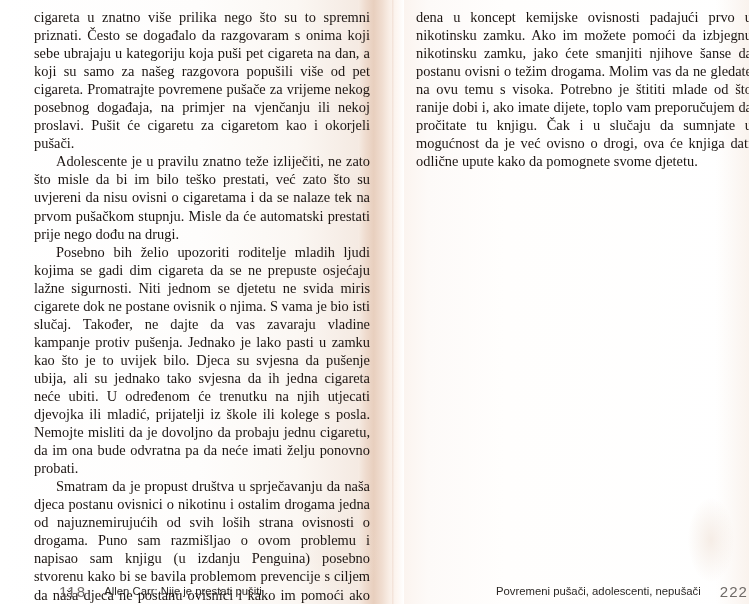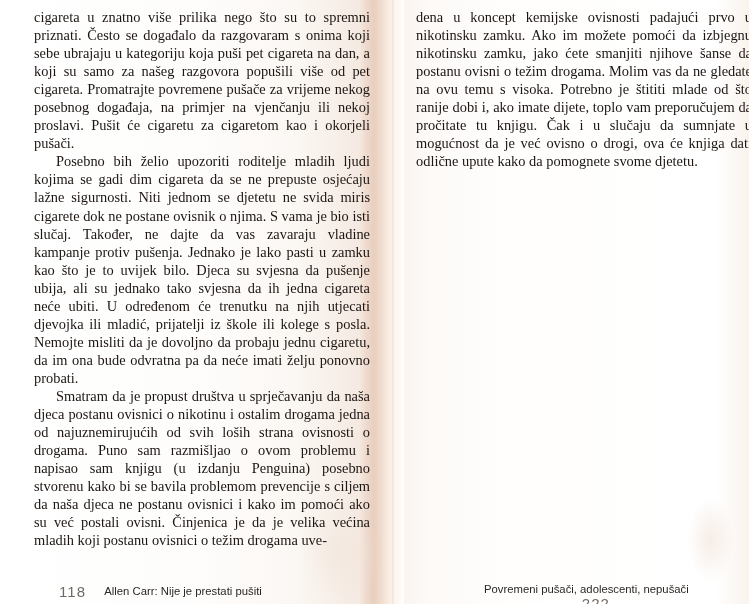--- a/index.html
+++ b/index.html
@@ -117,21 +117,21 @@
     top: 583px;
     height: 16px;
     font-family: "Liberation Sans", "DejaVu Sans", sans-serif;
     font-size: 11.3px;
     color: #2e2a28;
     white-space: nowrap;
     display: flex;
     align-items: center;
   }
   .footer-left  { left: 59px; }
-  .footer-right { left: 484px; flex-direction: column; }
+  .footer-right { left: 496px; }
 
   .folio {
     font-family: "Liberation Sans", "DejaVu Sans", sans-serif;
     font-size: 15px;
     letter-spacing: 1.1px;
     color: #6f6a67;
   }
   .footer-left .folio  { margin-right: 18px; }
   .footer-right .folio { margin-left: 19px; }
   .footer-title { color: #2b2724; }
@@ -144,20 +144,21 @@
   <div class="paper paper-left"></div>
   <div class="paper paper-right"></div>
   <div class="gutter"></div>
   <div class="gutter-edge"></div>
   <div class="right-margin-tint"></div>
   <div class="blotch blotch-a"></div>
   <div class="blotch blotch-b"></div>
 
   <div class="column column-left">
     <p class="para noindent">cigareta u znatno više prilika nego što su to spremni priznati. Često se događalo da razgovaram s onima koji sebe ubrajaju u kategoriju koja puši pet cigareta na dan, a koji su samo za našeg razgovora popušili više od pet cigareta. Promatrajte povremene pušače za vrijeme nekog posebnog događaja, na primjer na vjenčanju ili nekoj proslavi. Pušit će cigaretu za cigaretom kao i okorjeli pušači.</p>
+    <p class="para">Adolescente je u pravilu znatno teže izliječiti, ne zato što misle da bi im bilo teško prestati, već zato što su uvjereni da nisu ovisni o cigaretama i da se nalaze tek na prvom pušačkom stupnju. Misle da će automatski prestati prije nego dođu na drugi.</p>
     <p class="para">Posebno bih želio upozoriti roditelje mladih ljudi kojima se gadi dim cigareta da se ne prepuste osjećaju lažne sigurnosti. Niti jednom se djetetu ne svida miris cigarete dok ne postane ovisnik o njima. S vama je bio isti slučaj. Također, ne dajte da vas zavaraju vladine kampanje protiv pušenja. Jednako je lako pasti u zamku kao što je to uvijek bilo. Djeca su svjesna da pušenje ubija, ali su jednako tako svjesna da ih jedna cigareta neće ubiti. U određenom će trenutku na njih utjecati djevojka ili mladić, prijatelji iz škole ili kolege s posla. Nemojte misliti da je dovoljno da probaju jednu cigaretu, da im ona bude odvratna pa da neće imati želju ponovno probati.</p>
     <p class="para">Smatram da je propust društva u sprječavanju da naša djeca postanu ovisnici o nikotinu i ostalim drogama jedna od najuznemirujućih od svih loših strana ovisnosti o drogama. Puno sam razmišljao o ovom problemu i napisao sam knjigu (u izdanju Penguina) posebno stvorenu kako bi se bavila problemom prevencije s ciljem da naša djeca ne postanu ovisnici i kako im pomoći ako su već postali ovisni. Činjenica je da je velika većina mladih koji postanu ovisnici o težim drogama uve-</p>
   </div>
 
   <div class="column column-right">
     <p class="para noindent">dena u koncept kemijske ovisnosti padajući prvo u nikotinsku zamku. Ako im možete pomoći da izbjegnu nikotinsku zamku, jako ćete smanjiti njihove šanse da postanu ovisni o težim drogama. Molim vas da ne gledate na ovu temu s visoka. Potrebno je štititi mlade od što ranije dobi i, ako imate dijete, toplo vam preporučujem da pročitate tu knjigu. Čak i u slučaju da sumnjate u mogućnost da je već ovisno o drogi, ova će knjiga dati odlične upute kako da pomognete svome djetetu.</p>
   </div>
 
   <div class="footer footer-left">
     <span class="folio">118</span>

